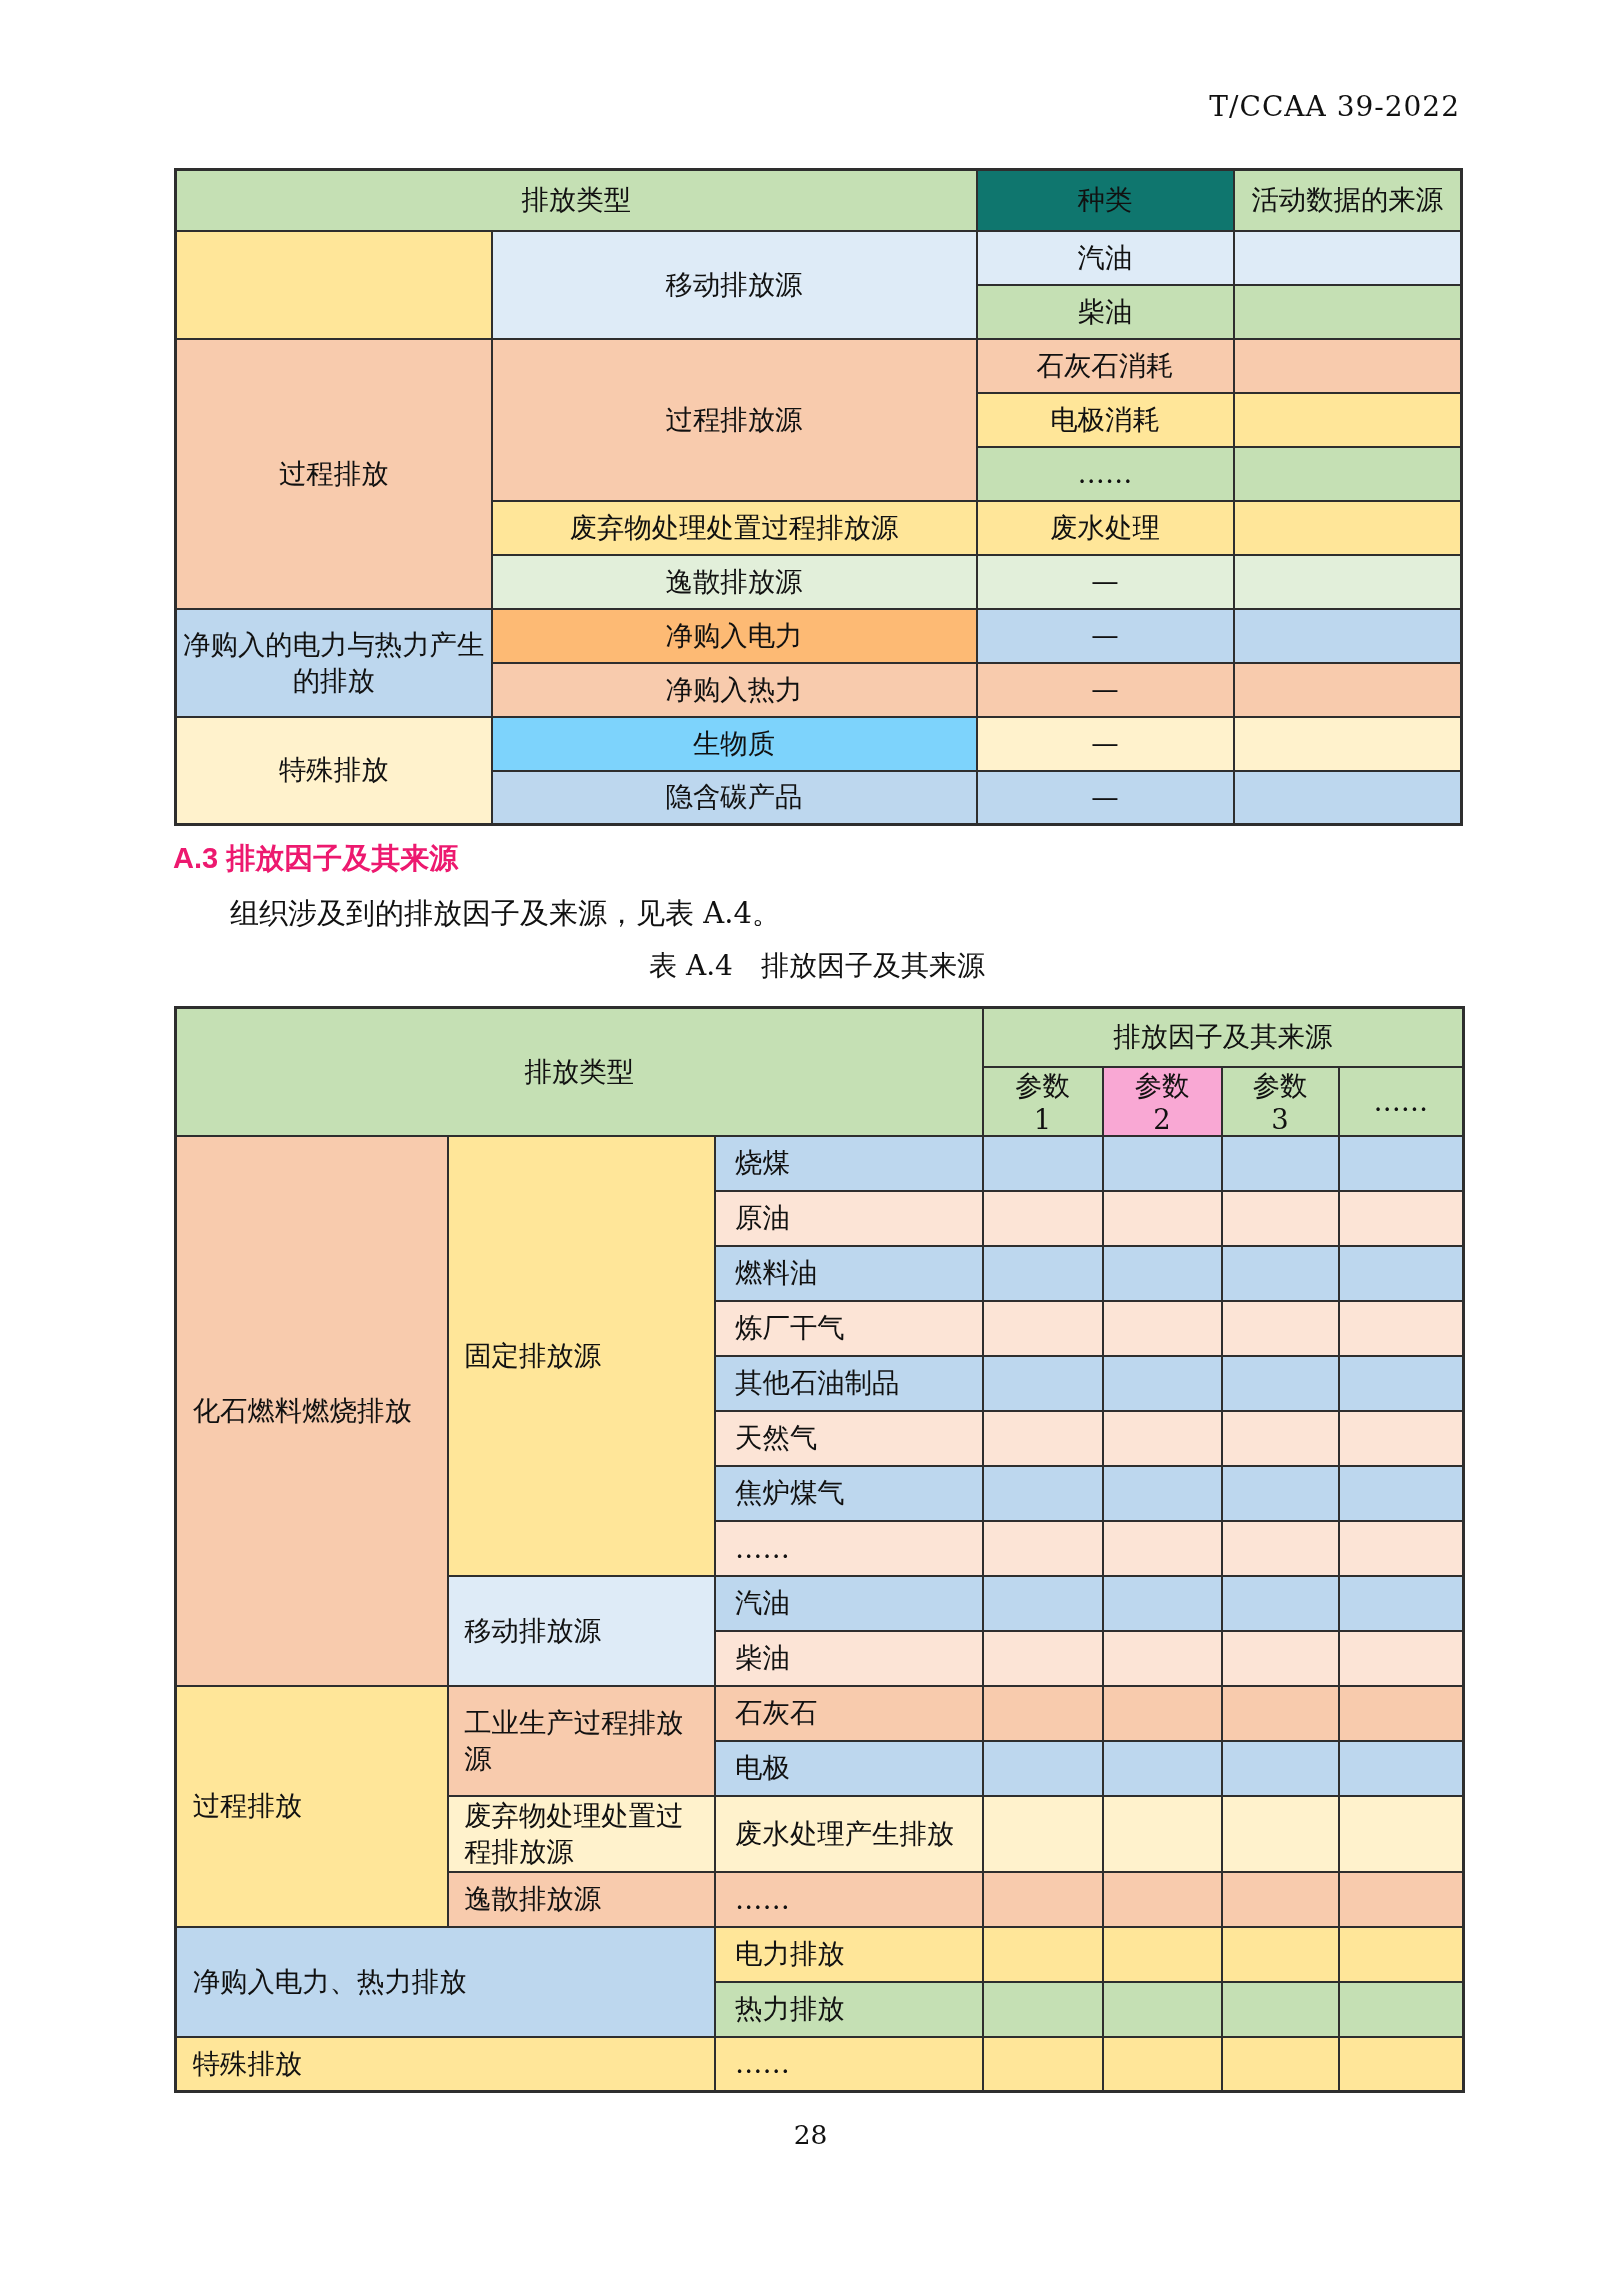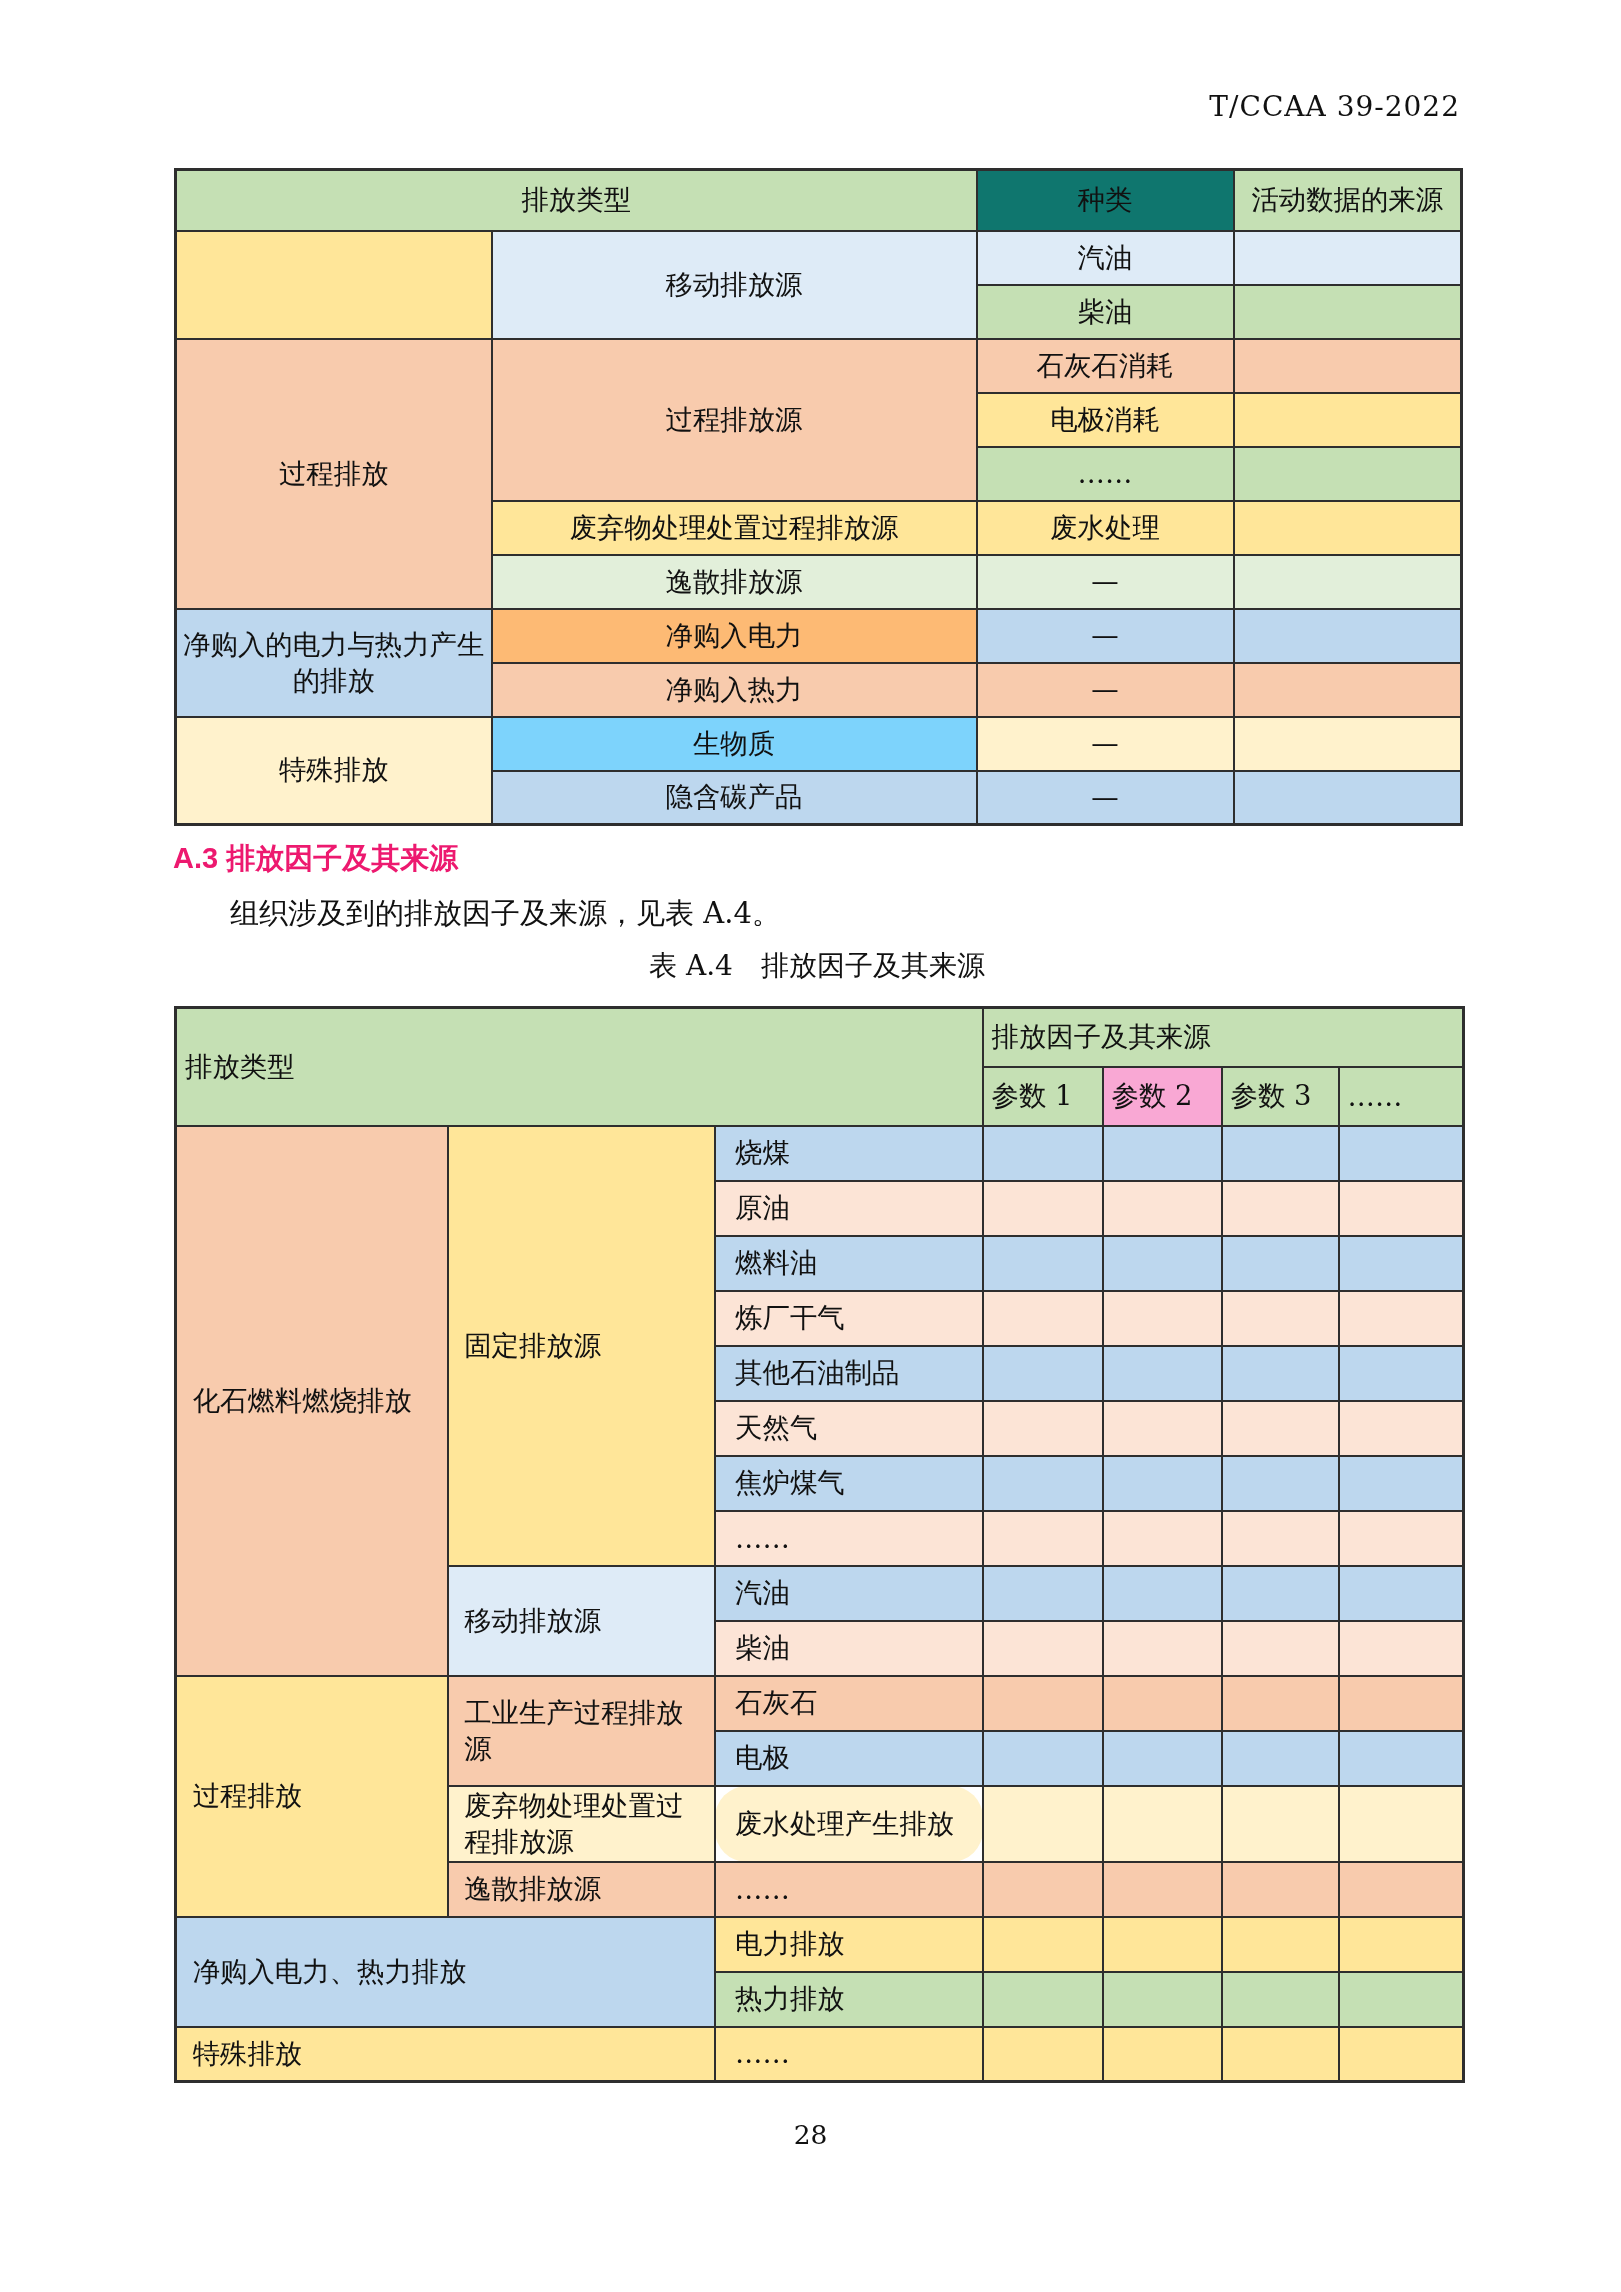--- a/index.html
+++ b/index.html
@@ -6,21 +6,21 @@
   .page{position:relative;width:1621px;height:2293px;background:#ffffff;
         font-family:"DejaVu Serif","Liberation Serif",serif;color:#111;}
   .doc-code{position:absolute;top:90px;left:0;width:1460px;text-align:right;
             font-size:28px;letter-spacing:1px;}
   table{border-collapse:collapse;table-layout:fixed;position:absolute;left:174px;}
   .t1{top:168px;width:1286px;}
   .t2{top:1006px;width:1286px;}
   td,th{border:2px solid #2e2e2e;border-top-width:2.9px;border-bottom-width:2.9px;
         font-size:27.4px;font-weight:normal;overflow:hidden;}
   .t1 td,.t1 th{text-align:center;padding:0 3.9px;}
-  .t2 th{text-align:left;padding:0 8px;}
+  .t2 th{text-align:center;padding:0 19px;}
   .t2 td.lbl{text-align:left;padding-left:15.7px;padding-right:9.8px;}
   .t2 td.kind{text-align:left;padding-left:19.6px;padding-right:3px;}
   .t1{border:3.9px solid #2e2e2e;}
   .t2{border:3.9px solid #2e2e2e;}
   tr.hh{height:61px;}
   .t1 tr.r{height:54px;}
   .t2 tr.h1{height:59px;}
   .t2 tr.r{height:55px;}
   .t2 tr.rt{height:74px;}
   .heading{position:absolute;top:839px;left:173px;font-size:29px;font-weight:bold;
@@ -217,21 +217,21 @@
       </tr>
       <tr class="r">
         <td class="kind" style="background-color: rgb(189, 215, 238);">电极</td>
         <td style="background-color: rgb(189, 215, 238);"></td>
         <td style="background-color: rgb(189, 215, 238);"></td>
         <td style="background-color: rgb(189, 215, 238);"></td>
         <td style="background-color: rgb(189, 215, 238);"></td>
       </tr>
       <tr class="rt">
         <td class="lbl" style="background-color: rgb(255, 242, 204);">废弃物处理处置过程排放源</td>
-        <td class="kind" style="background-color: rgb(255, 242, 204); border-radius: 32px;">废水处理产生排放</td>
+        <td class="kind" style="background-color: rgb(255, 242, 204);">废水处理产生排放</td>
         <td style="background-color: rgb(255, 242, 204);"></td>
         <td style="background-color: rgb(255, 242, 204);"></td>
         <td style="background-color: rgb(255, 242, 204);"></td>
         <td style="background-color: rgb(255, 242, 204);"></td>
       </tr>
       <tr class="r">
         <td class="lbl" style="background-color: rgb(248, 203, 173);">逸散排放源</td>
         <td class="kind" style="background-color: rgb(248, 203, 173);">……</td>
         <td style="background-color: rgb(248, 203, 173);"></td>
         <td style="background-color: rgb(248, 203, 173);"></td>

